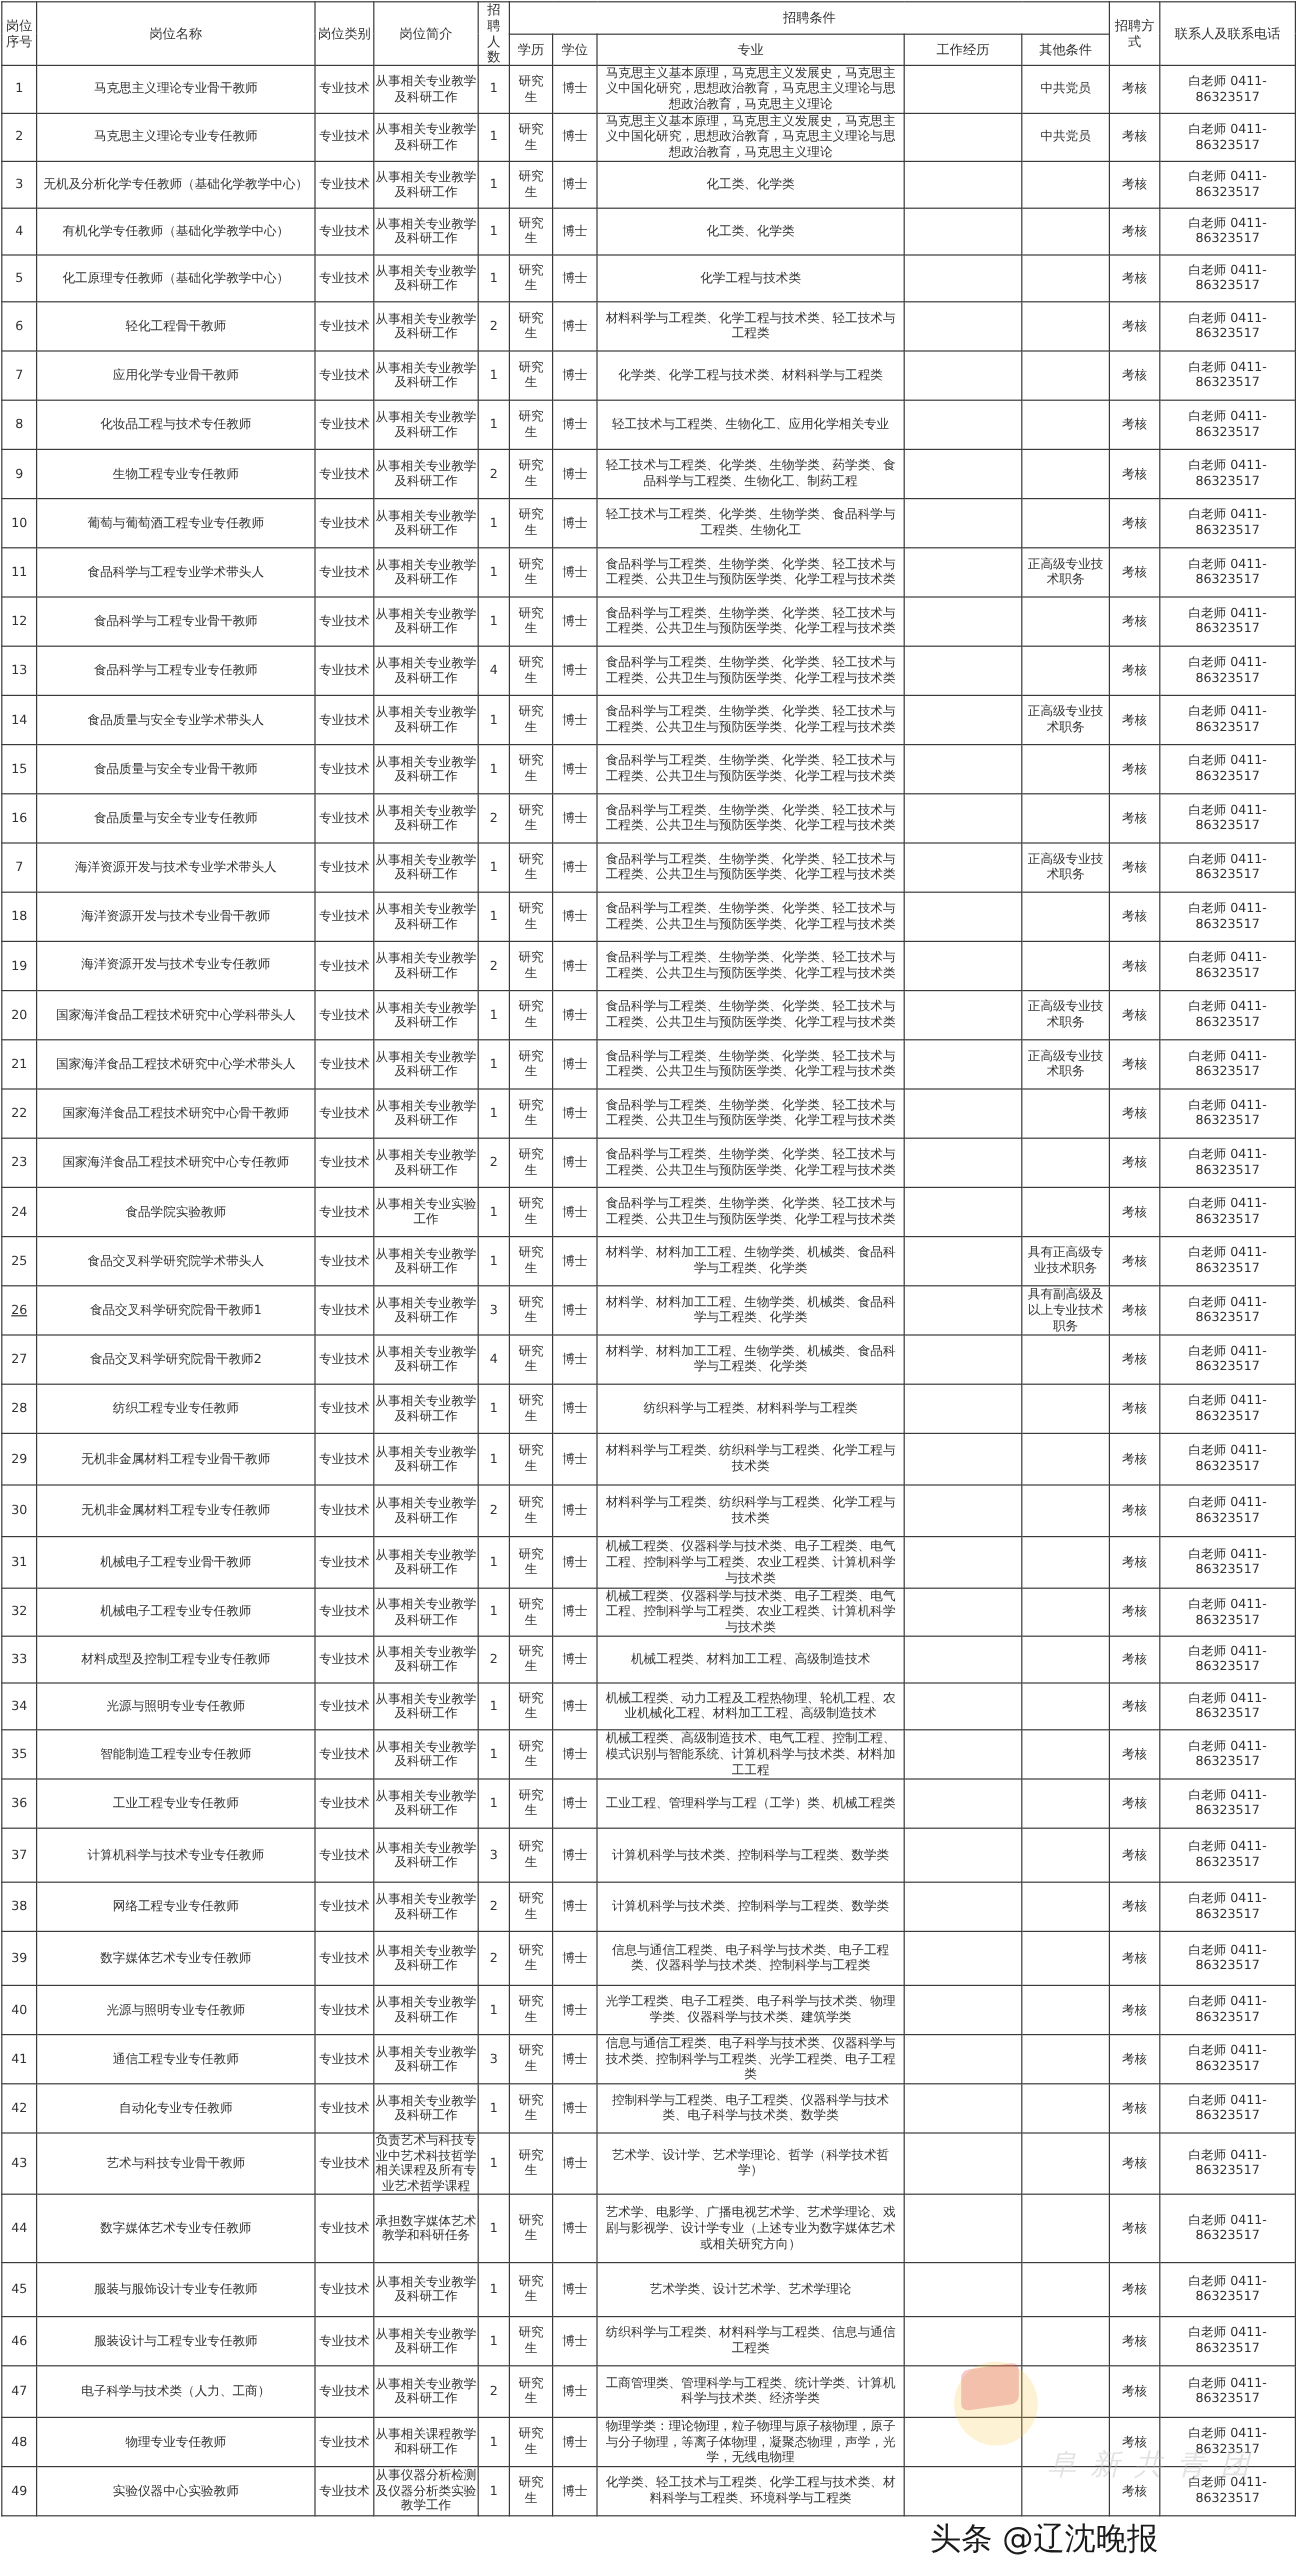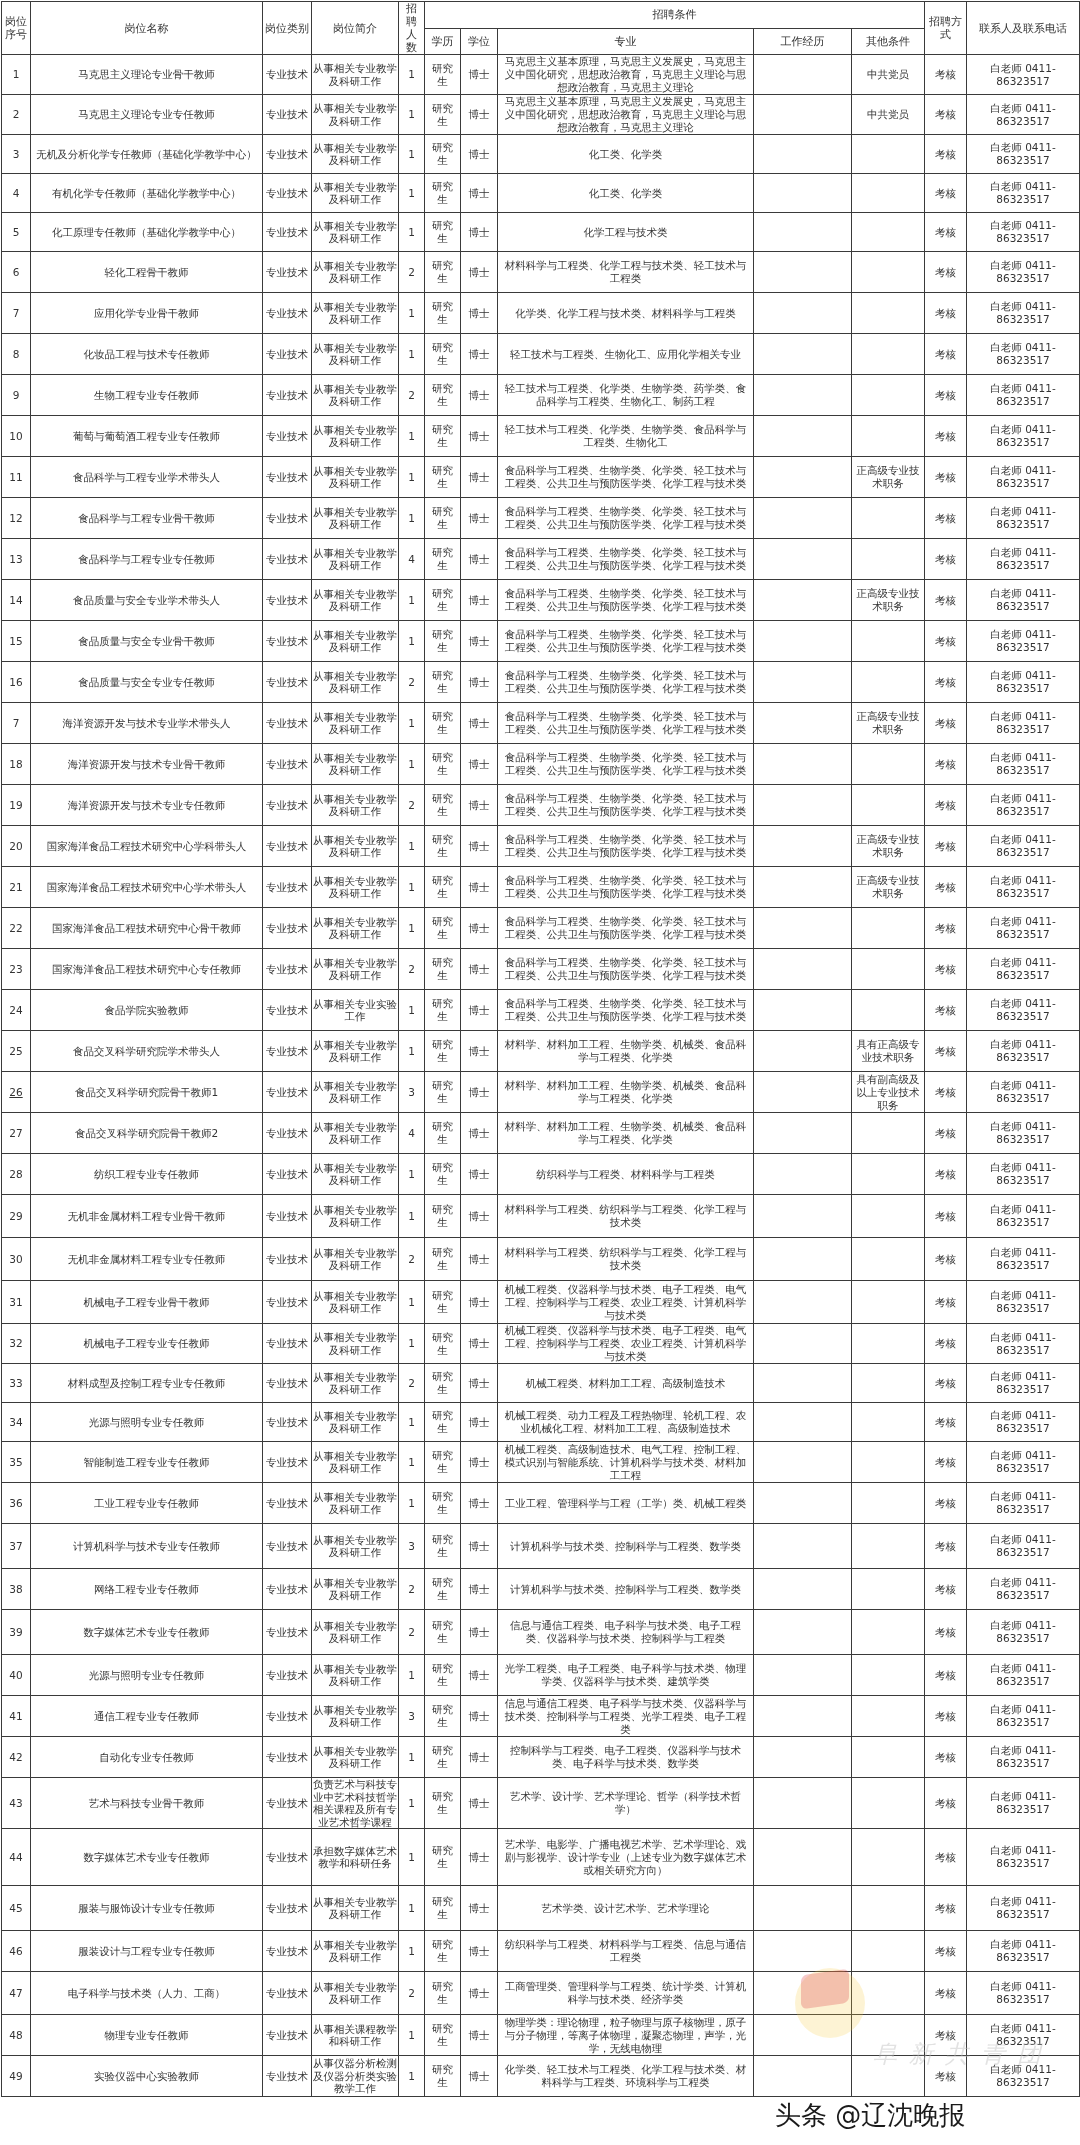--- a/index.html
+++ b/index.html
@@ -310,21 +310,21 @@
         <td style="height: 40px;">研究生</td>
         <td style="height: 40px;">博士</td>
         <td class="major" style="height: 40px;">食品科学与工程类、生物学类、化学类、轻工技术与工程类、公共卫生与预防医学类、化学工程与技术类</td>
         <td style="height: 40px;"></td>
         <td style="height: 40px;"></td>
         <td style="height: 40px;">考核</td>
         <td class="contact" style="height: 40px;">白老师 0411-86323517</td>
       </tr>
       <tr class="row">
         <td style="height: 40px;">19</td>
-        <td style="height: 40px;">海洋资源开发与技术专业专任教师</td>
+        <td style="height: 40px; font-family: Liberation Mono, monospace;">海洋资源开发与技术专业专任教师</td>
         <td style="height: 40px;">专业技术</td>
         <td class="intro" style="height: 40px;">从事相关专业教学及科研工作</td>
         <td style="height: 40px;">2</td>
         <td style="height: 40px;">研究生</td>
         <td style="height: 40px;">博士</td>
         <td class="major" style="height: 40px;">食品科学与工程类、生物学类、化学类、轻工技术与工程类、公共卫生与预防医学类、化学工程与技术类</td>
         <td style="height: 40px;"></td>
         <td style="height: 40px;"></td>
         <td style="height: 40px;">考核</td>
         <td class="contact" style="height: 40px;">白老师 0411-86323517</td>

